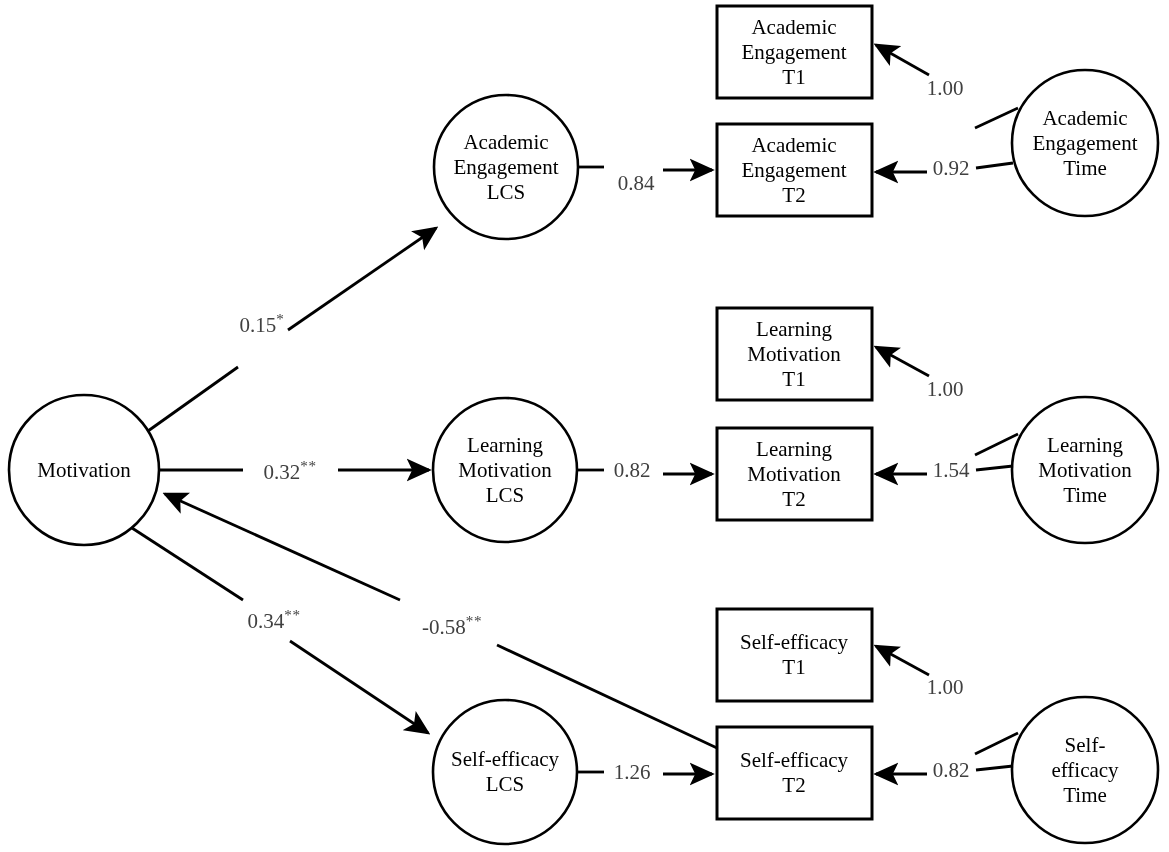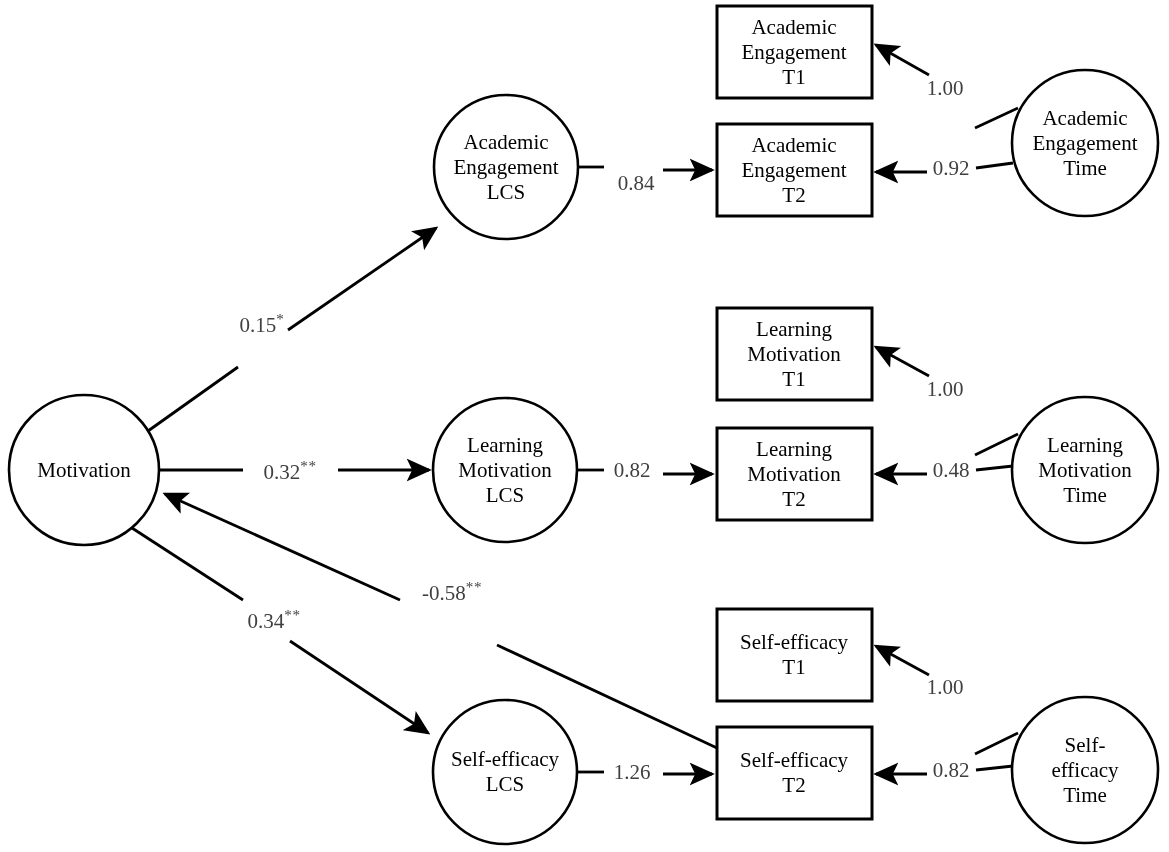--- a/index.html
+++ b/index.html
@@ -164,21 +164,21 @@
   </div>
 
   <div class="path-label bold" style="left:290px; top:472px;">
     <span>0.32</span><sup>**</sup>
   </div>
 
   <div class="path-label bold" style="left:274px; top:621px;">
     <span>0.34</span><sup>**</sup>
   </div>
 
-  <div class="path-label bold" style="left:452px; top:593px;">
+  <div class="path-label bold" style="left:452px; top:627px;">
     <span>-0.58</span><sup>**</sup>
   </div>
 
   <div class="path-label" style="left:636px; top:167px;margin-top:16px;">
     <span>0.84</span>
   </div>
 
   <div class="path-label" style="left:632px; top:470px;">
     <span>0.82</span>
   </div>
@@ -193,21 +193,21 @@
 
   <div class="path-label" style="left:951px; top:168px;text-align:right;">
     <span>0.92</span>
   </div>
 
   <div class="path-label" style="left:945px; top:389px;">
     <span>1.00</span>
   </div>
 
   <div class="path-label" style="left:951px; top:470px;">
-    <span>0.48</span>
+    <span>1.54</span>
   </div>
 
   <div class="path-label" style="left:945px; top:687px;">
     <span>1.00</span>
   </div>
 
   <div class="path-label" style="left:951px; top:770px;">
     <span>0.82</span>
   </div>
 

